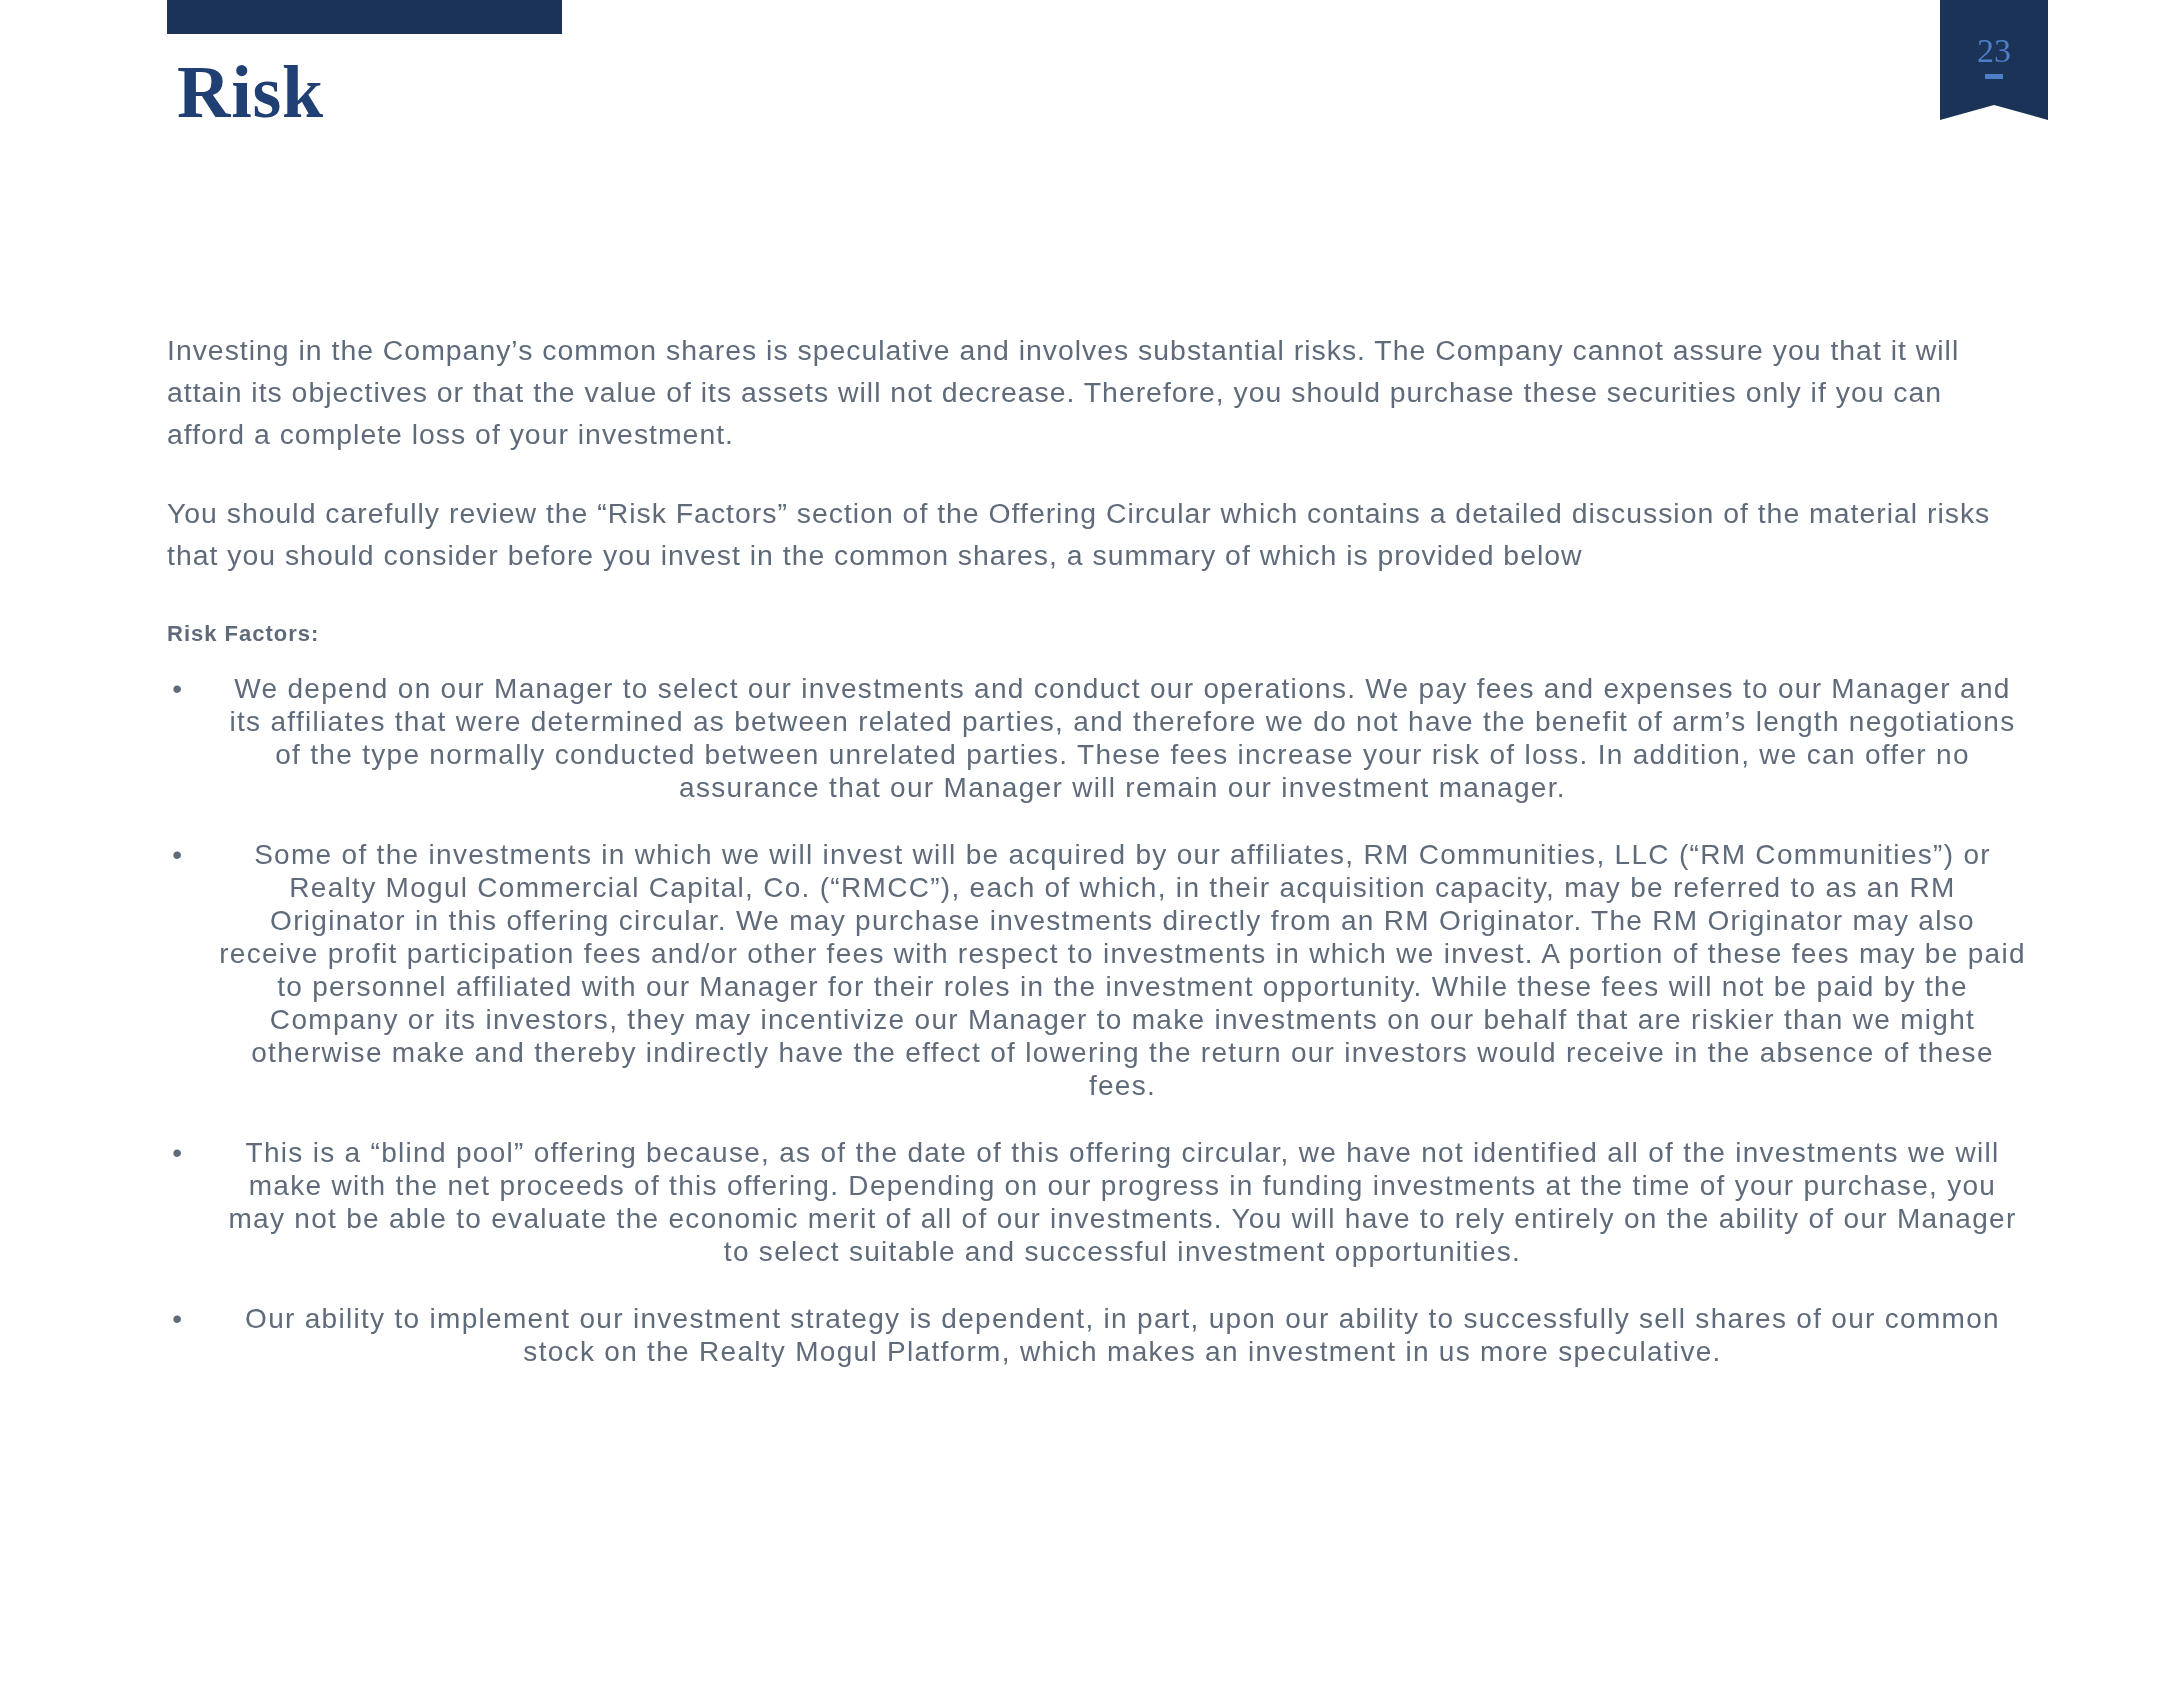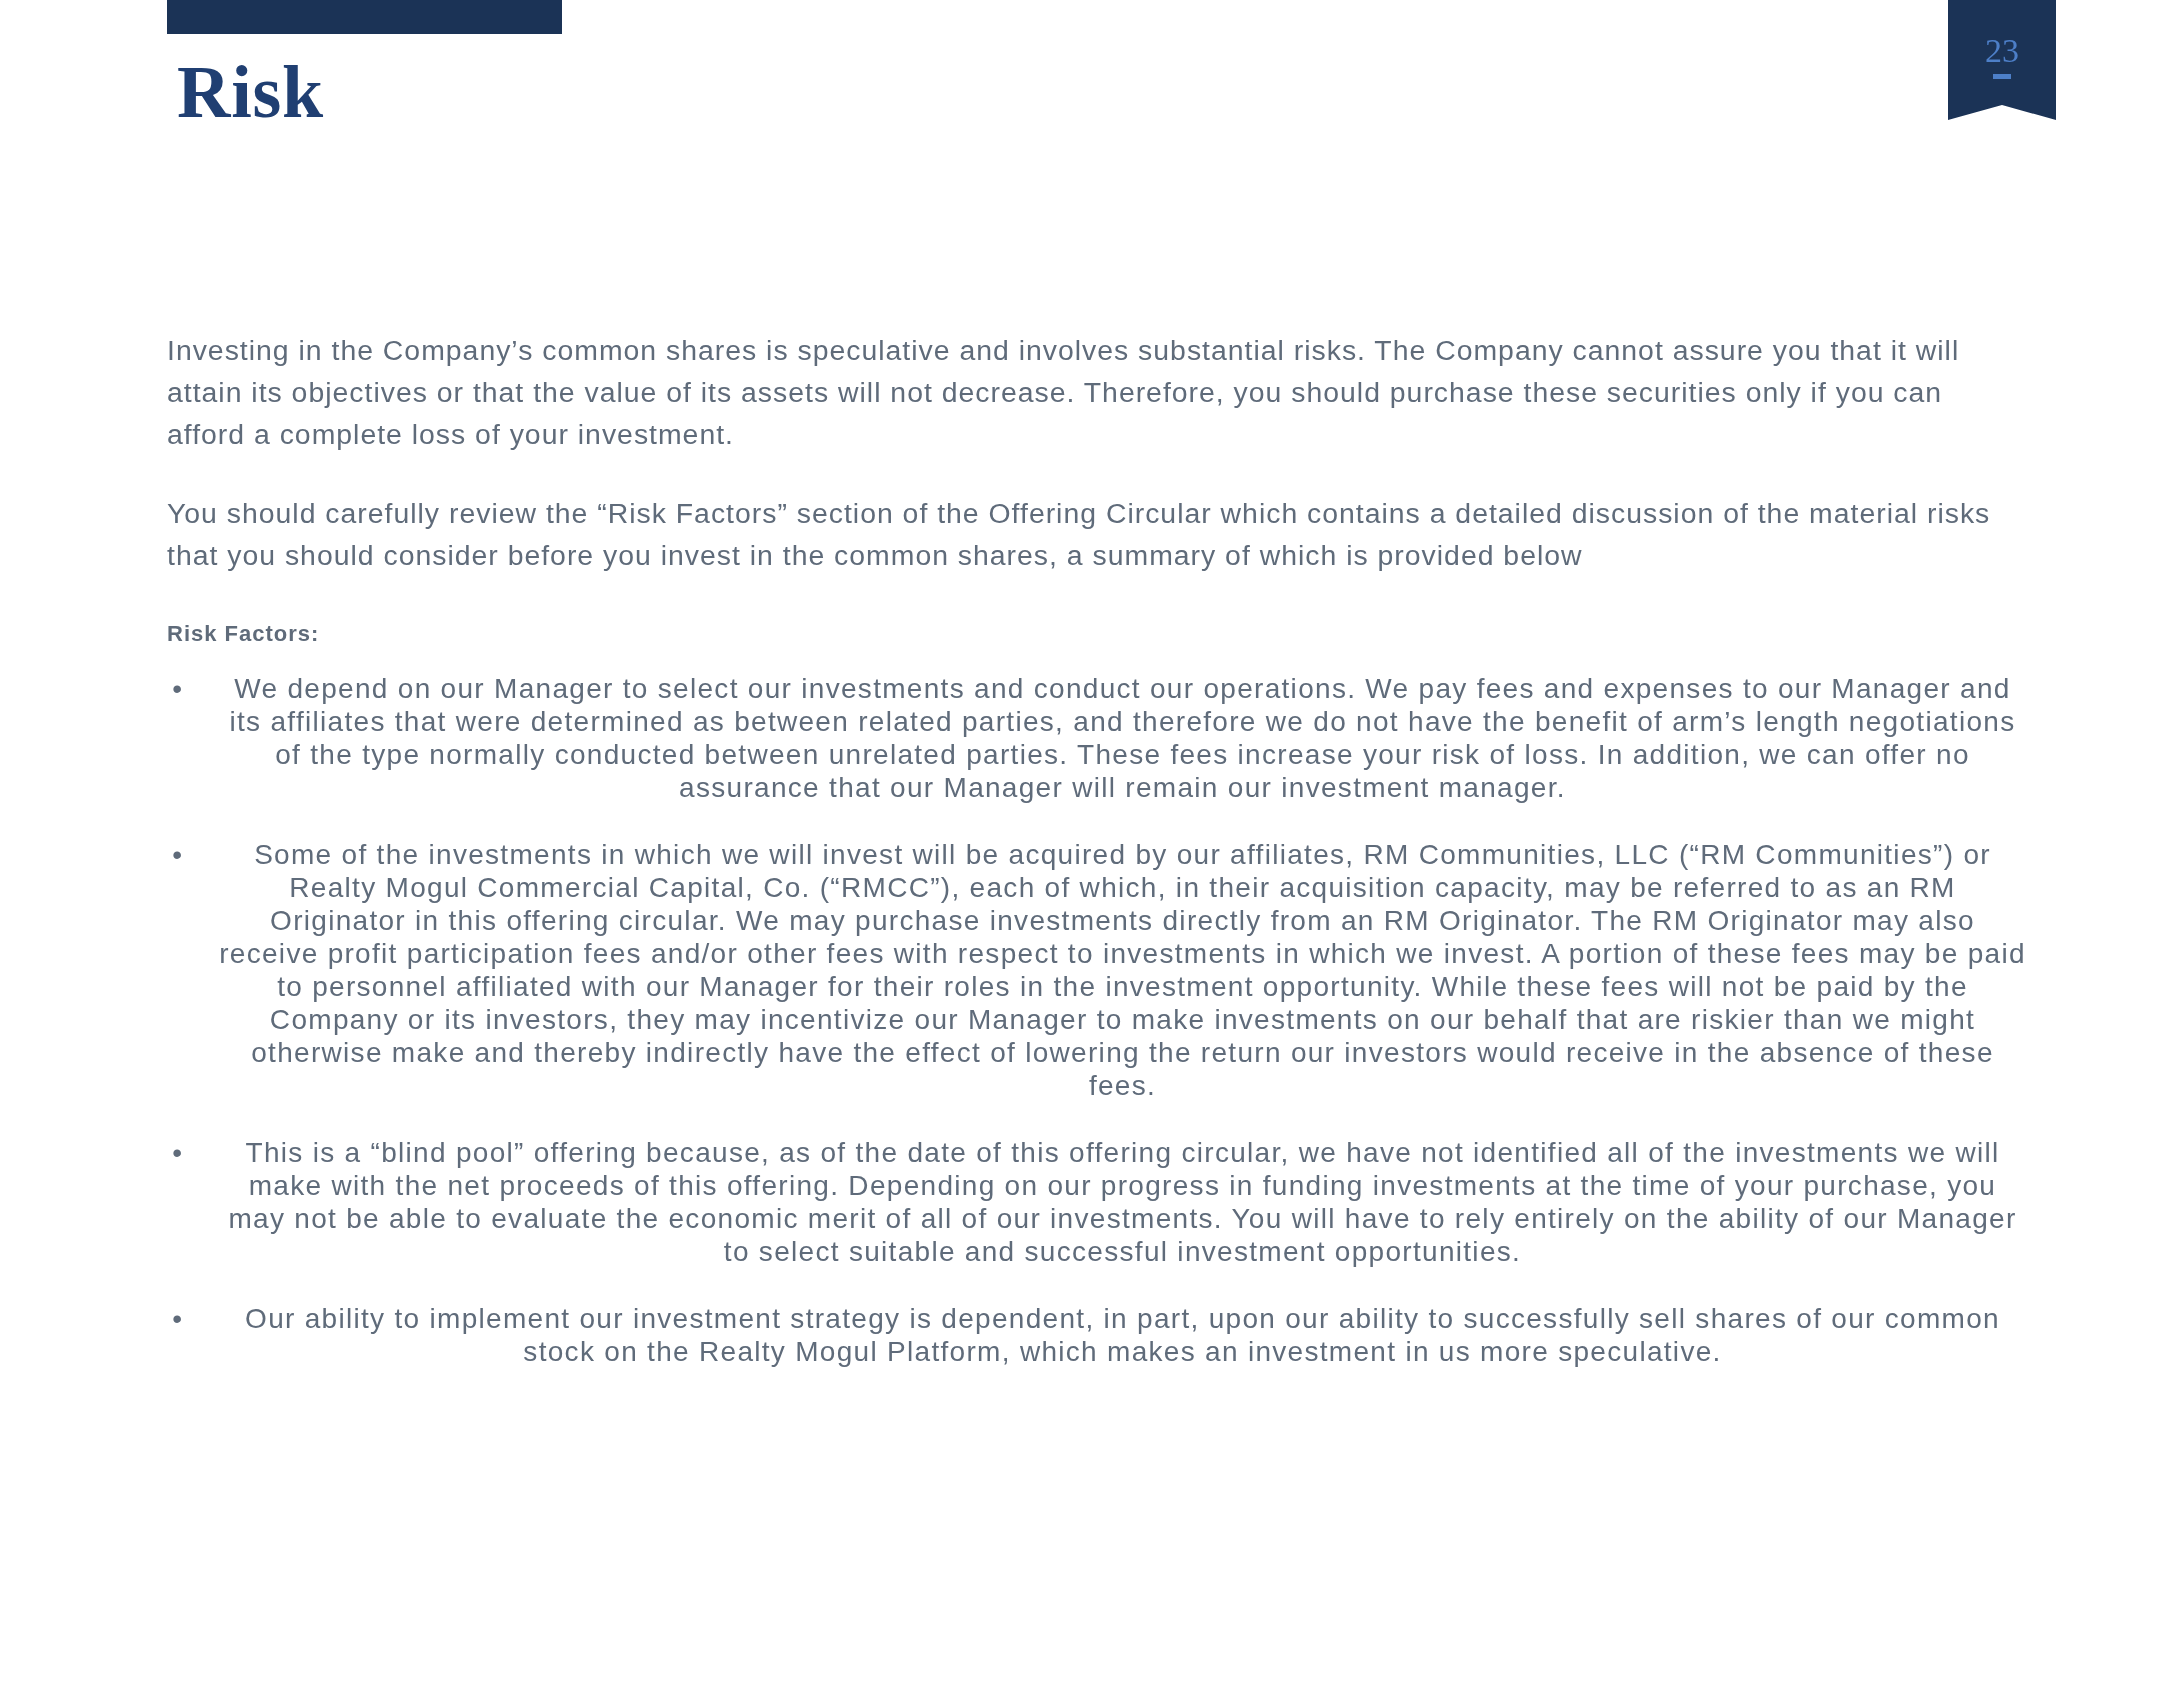--- a/index.html
+++ b/index.html
@@ -25,21 +25,20 @@
   }
   .badge {
     position: absolute;
     left: 1940px;
     top: 0;
     width: 108px;
     height: 120px;
     background: var(--navy);
     clip-path: polygon(0 0, 100% 0, 100% 100%, 50% 87.5%, 0 100%);
     text-align: center;
-    margin-left: 8px;
   }
   .badge-number {
     margin-top: 34px;
     font-family: "Liberation Serif", serif;
     font-size: 34px;
     line-height: 1;
     color: var(--badge-blue);
   }
   .badge-underline {
     width: 18.5px;

